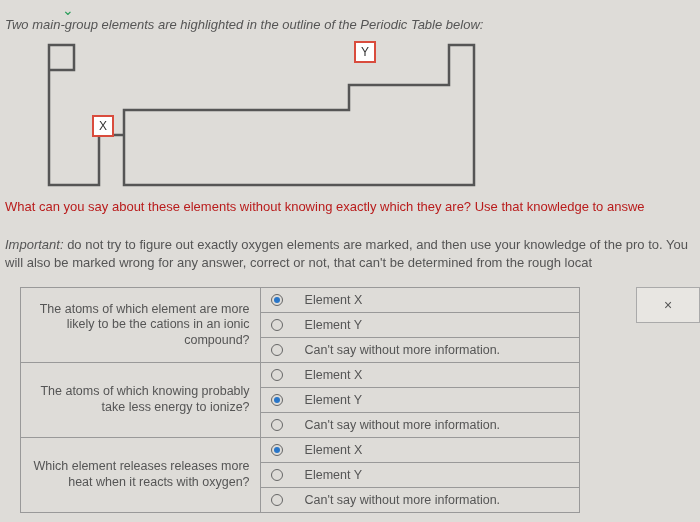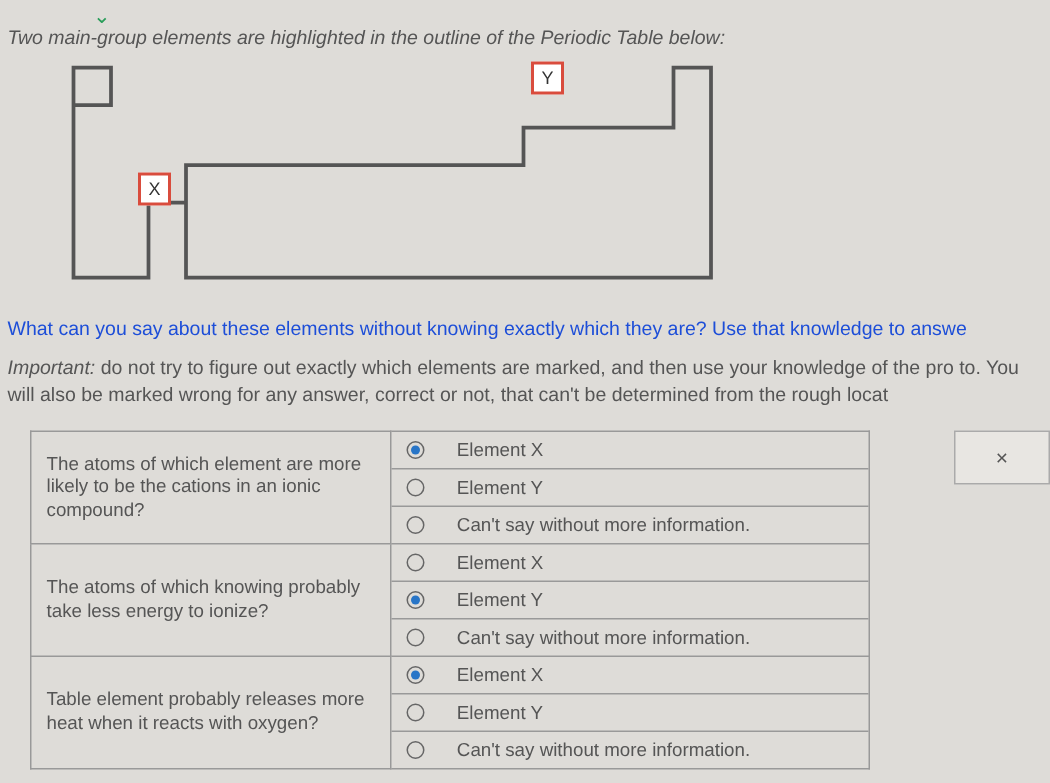--- a/index.html
+++ b/index.html
@@ -44,24 +44,24 @@
       display: flex;
       align-items: center;
       justify-content: center;
       font-size: 12px;
       color: #333;
     }
     .element-x { top: 75px; left: 48px; }
     .element-y { top: 1px; left: 310px; }
     .question {
       position: absolute;
-      top: 211px;
+      top: 199px;
       left: 5px;
       width: 695px;
-      color: #1d4ed8;
+      color: #b91c1c;
     }
     .important {
       position: absolute;
       top: 236px;
       left: 5px;
       width: 695px;
       color: #555;
       line-height: 1.35;
     }
     .important em { }
@@ -77,20 +77,21 @@
       border: 1px solid #999;
       padding: 4px 8px;
       vertical-align: middle;
     }
     .q-cell {
       width: 240px;
       color: #555;
       font-size: 12.5px;
       padding: 8px 10px !important;
       line-height: 1.25;
+      text-align: right;
     }
     .a-cell {
       width: 320px;
       padding: 0 !important;
     }
     .radio-row {
       display: flex;
       align-items: center;
       gap: 22px;
       padding: 5px 10px;
@@ -147,21 +148,21 @@
   <div class="element-box element-y">
     <span>Y</span>
   </div>
 </div>
 
 <div class="question">
   <span>What can you say about these elements without knowing exactly which they are? Use that knowledge to answe</span> <em></em>
 </div>
 
 <div class="important">
-  <em>Important:</em><span> do not try to figure out exactly which elements are marked, and then use your knowledge of the pro to. You will also be marked wrong for any answer, correct or not, that can't be determined from the rough locat</span>
+  <em>Important:</em><span> do not try to figure out exactly oxygen elements are marked, and then use your knowledge of the pro to. You will also be marked wrong for any answer, correct or not, that can't be determined from the rough locat</span>
 </div>
 
 <table class="table-box">
   <tbody>
       <tr>
     <td class="q-cell">The atoms of which element are more likely to be the cations in an ionic compound?</td>
     <td class="a-cell">
       <div class="radio-row">
         <span class="radio-circle selected"></span>
         <span class="radio-label">Element X</span>
@@ -187,21 +188,21 @@
         <span class="radio-circle selected"></span>
         <span class="radio-label">Element Y</span>
       </div>
       <div class="radio-row">
         <span class="radio-circle"></span>
         <span class="radio-label">Can't say without more information.</span>
       </div>
     </td>
   </tr>
   <tr>
-    <td class="q-cell">Table element probably releases more heat when it reacts with oxygen?</td>
+    <td class="q-cell">Which element releases releases more heat when it reacts with oxygen?</td>
     <td class="a-cell">
       <div class="radio-row">
         <span class="radio-circle selected"></span>
         <span class="radio-label">Element X</span>
       </div>
       <div class="radio-row">
         <span class="radio-circle"></span>
         <span class="radio-label">Element Y</span>
       </div>
       <div class="radio-row">

